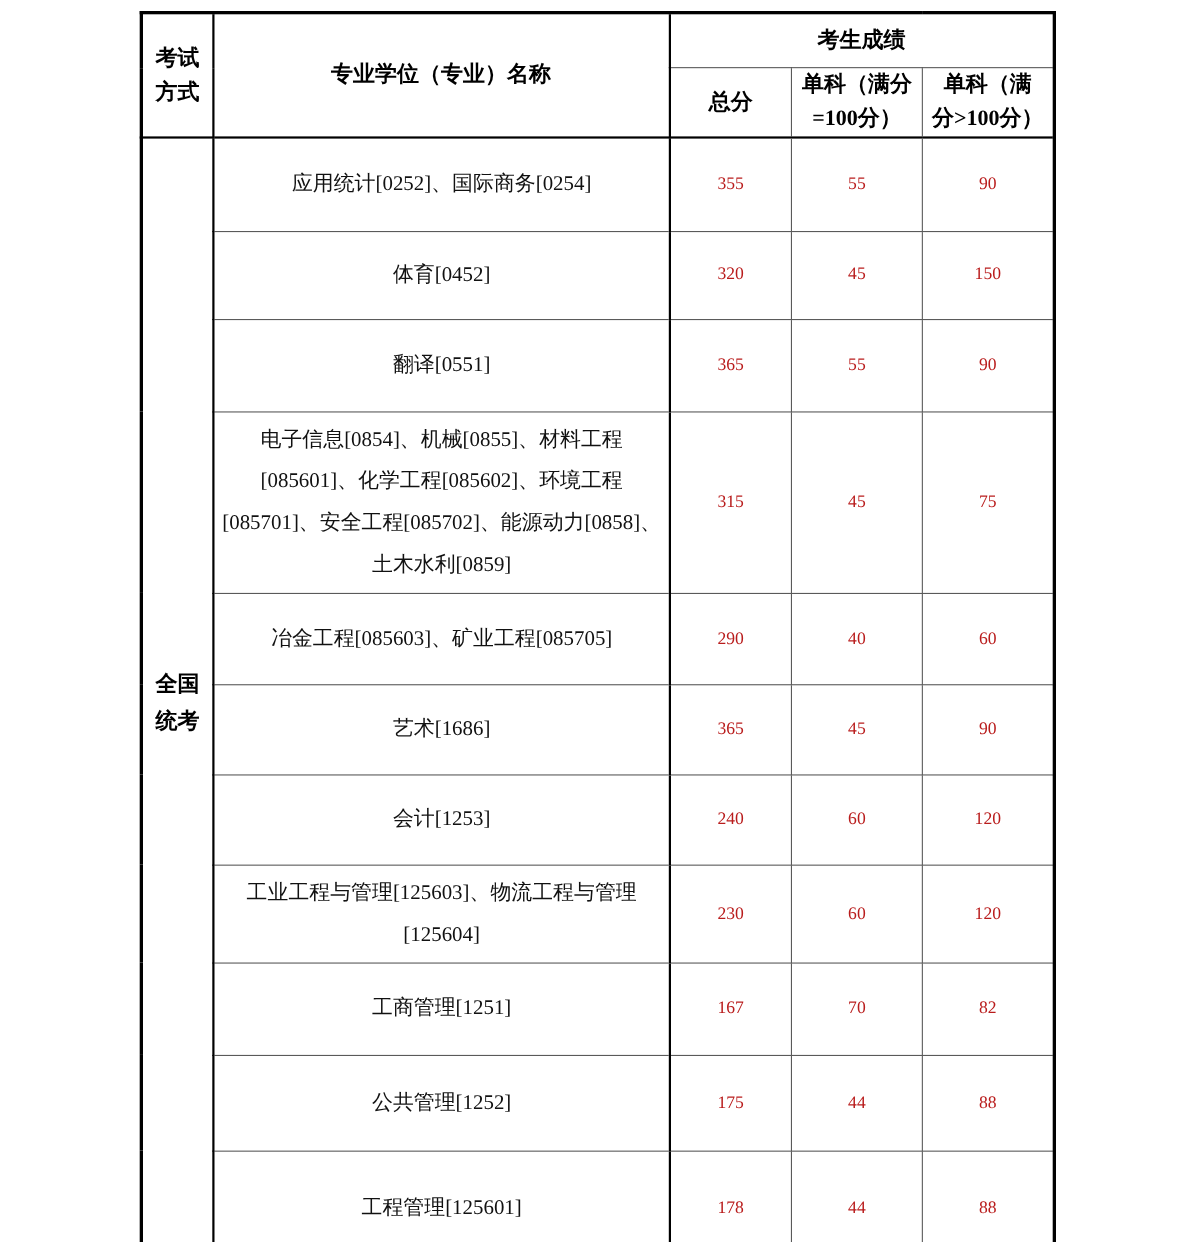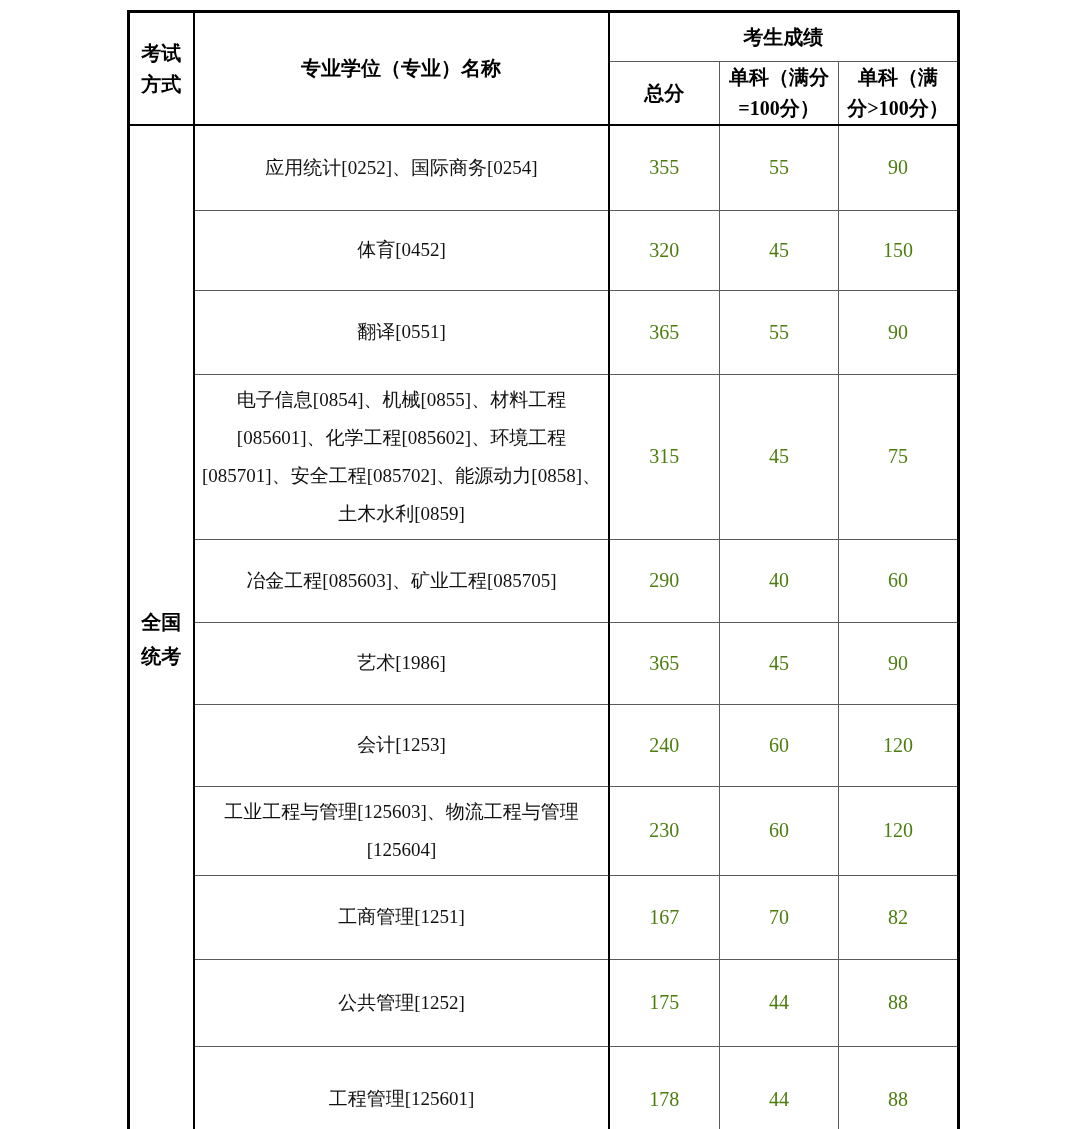--- a/index.html
+++ b/index.html
@@ -41,22 +41,22 @@
   }
   .pre { white-space: pre-line; }
   td.name-cell {
     text-align: center;
     padding: 6px 6px 6px 7px;
     font-size: 19px;
     line-height: 2.0;
     color: #111111;
   }
   td.num-cell {
-    font-size: 20px;
-    color: #4d7c0f;
+    font-size: 16px;
+    color: #b91c1c;
   }
   td.exam-type-cell {
     font-weight: bold;
     font-size: 20px;
     line-height: 1.7;
     color: #000000;
     white-space: pre-line;
   }
   tr.h1  { height: 50px; }
   tr.h2  { height: 62px; }
@@ -124,21 +124,21 @@
       <td class="num-cell">45</td>
       <td class="num-cell">75</td>
     </tr>
     <tr class="r5">
       <td class="name-cell thick-r">冶金工程[085603]、矿业工程[085705]</td>
       <td class="num-cell">290</td>
       <td class="num-cell">40</td>
       <td class="num-cell">60</td>
     </tr>
     <tr class="r6">
-      <td class="name-cell thick-r">艺术[1986]</td>
+      <td class="name-cell thick-r">艺术[1686]</td>
       <td class="num-cell">365</td>
       <td class="num-cell">45</td>
       <td class="num-cell">90</td>
     </tr>
     <tr class="r7">
       <td class="name-cell thick-r">会计[1253]</td>
       <td class="num-cell">240</td>
       <td class="num-cell">60</td>
       <td class="num-cell">120</td>
     </tr>

